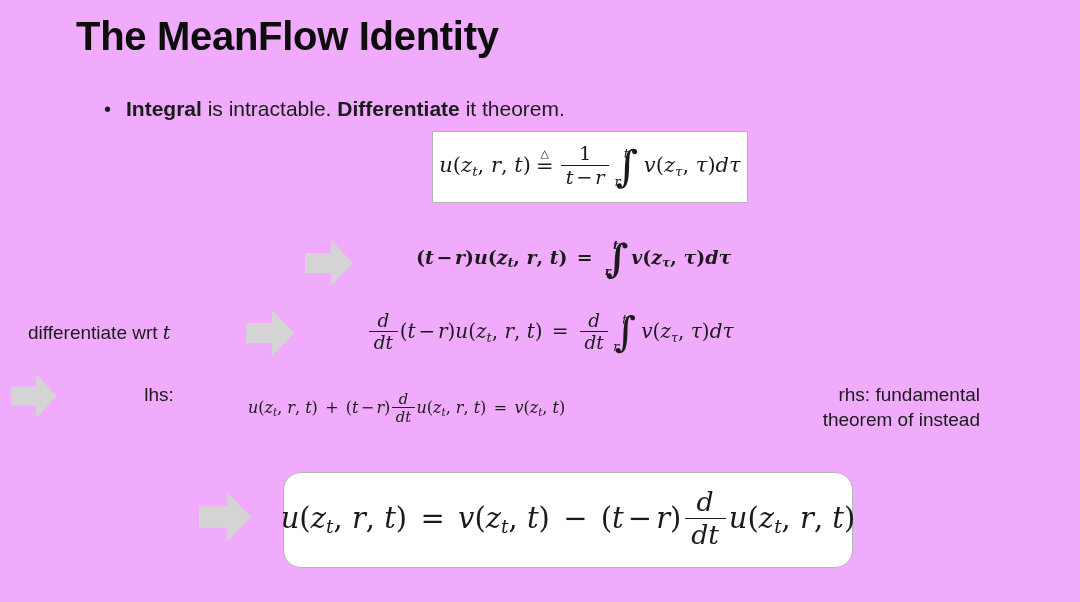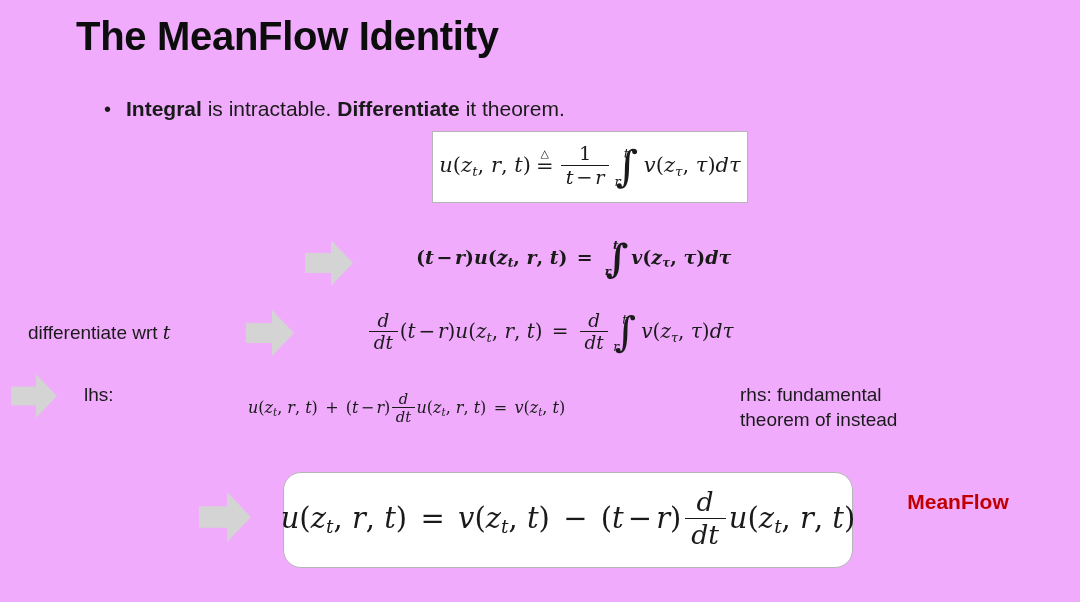--- a/index.html
+++ b/index.html
@@ -197,28 +197,28 @@
     top: 320px;
   }
   #annot-diff .mi {
     font-family: "DejaVu Serif", "Liberation Serif", serif;
     font-style: italic;
   }
   #annot-lhs {
     left: 84px;
     top: 383px;
     width: 150px;
-    text-align: left;
+    text-align: center;
     white-space: normal;
   }
   #annot-rhs {
     left: 740px;
     top: 383px;
     width: 240px;
-    text-align: left;
+    text-align: right;
     white-space: normal;
   }
   #label-meanflow {
     position: absolute;
     left: 868px;
     top: 487px;
     width: 180px;
     text-align: center;
     font-size: 21px;
     font-weight: bold;
@@ -298,16 +298,15 @@
     </svg>
   </div>
 
   <div class="eqbox" id="eq-box-final">
     <span class="math" title-data="slide.equations.4.plain" title="u(z_t, r, t) = v(z_t, t) − (t−r) d/dt u(z_t, r, t)">
       <i>u</i>(<i>z</i><span class="sub">t</span>,&nbsp;<i>r</i>,&nbsp;<i>t</i>)<span class="op">&nbsp;=&nbsp;</span><i>v</i>(<i>z</i><span class="sub">t</span>,&nbsp;<i>t</i>)<span class="op">&nbsp;−&nbsp;</span>(<i>t</i><span class="op">−</span><i>r</i>)<span class="frac"><span class="num"><i>d</i></span><span class="den"><i>dt</i></span></span><i>u</i>(<i>z</i><span class="sub">t</span>,&nbsp;<i>r</i>,&nbsp;<i>t</i>)
     </span>
   </div>
 
   <div id="label-meanflow">
-    <div>MeanFlow</div>
   </div>
 
 </div>
 
 </body></html>

